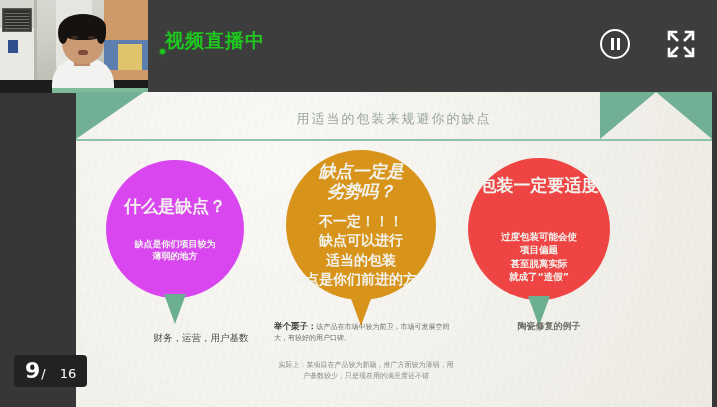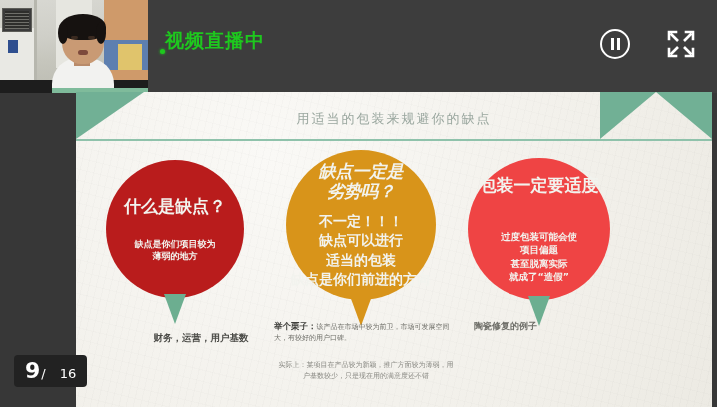--- a/index.html
+++ b/index.html
@@ -65,41 +65,41 @@
      font-size:13px;color:#9aa79f;letter-spacing:2px;font-family:"DejaVu Sans",sans-serif;}
 
   .bubbles{position:absolute;left:0;right:0;top:58px;height:200px;}
   .bub{position:absolute;border-radius:50%;display:flex;flex-direction:column;
      align-items:center;justify-content:center;text-align:center;color:#f2f3ee;}
   .bub .tail{position:absolute;left:50%;transform:translateX(-50%);width:0;height:0;
      border-left:11px solid transparent;border-right:11px solid transparent;}
   .bub h3{margin:0;font-weight:bold;line-height:1.18;font-family:"DejaVu Sans",sans-serif;}
   .bub p{margin:0;line-height:1.38;font-weight:bold;font-family:"DejaVu Sans",sans-serif;}
 
-  .bub-1{left:30px;top:10px;width:138px;height:138px;background:#b91c1c;}
+  .bub-1{left:30px;top:10px;width:138px;height:138px;background:#d946ef;}
   .bub-1 .tail{bottom:-26px;border-top:30px solid #6cae90;}
   .bub-1 h3{font-size:17px;margin-bottom:22px;}
   .bub-1 p{font-size:9px;}
 
   .bub-2{left:210px;top:0px;width:150px;height:150px;background:#d8941a;}
   .bub-2 .tail{bottom:-26px;border-top:30px solid #d8941a;}
   .bub-2 h3{font-size:17px;margin-bottom:11px;font-style:italic;}
   .bub-2 p{font-size:14px;}
 
   .bub-3{left:392px;top:8px;width:142px;height:142px;background:#ef4444;gap:19px;}
   .bub-3 .tail{bottom:-26px;border-top:30px solid #6cae90;}
   .bub-3 h3{font-size:17px;margin-bottom:16px;}
   .bub-3 p{font-size:9.5px;}
 
   .cap-1{position:absolute;left:40px;top:240px;width:170px;text-align:center;
-     font-size:9.5px;font-weight:bold;color:#4b4b47;font-family:"DejaVu Sans",sans-serif;}
+     font-size:9.5px;font-weight:normal;color:#4b4b47;font-family:"DejaVu Sans",sans-serif;}
   .cap-2{position:absolute;left:198px;top:228px;width:182px;
      font-size:7px;color:#6f6f69;line-height:1.5;font-family:"DejaVu Sans",sans-serif;}
   .cap-2 b{color:#3e3e3a;font-size:8.5px;}
-  .cap-3{position:absolute;left:398px;top:228px;width:150px;
+  .cap-3{position:absolute;left:398px;top:228px;width:150px;text-align:center;
      font-size:9px;font-weight:bold;color:#6f6f69;font-family:"DejaVu Sans",sans-serif;}
   .cap-4{position:absolute;left:200px;top:268px;width:180px;text-align:center;
      font-size:7px;color:#8a8a84;line-height:1.55;font-family:"DejaVu Sans",sans-serif;}
 
   
   .pager{position:absolute;left:14px;top:355px;background:#222222;border-radius:4px;
      padding:3px 11px 4px 11px;color:#ffffff;display:flex;align-items:baseline;}
   .pg-cur{font-size:22px;font-weight:bold;font-family:"DejaVu Sans",sans-serif;}
   .pg-sep{font-size:13px;margin:0 0 0 1px;font-family:"DejaVu Sans",sans-serif;}
   .pg-tot{font-size:13px;font-family:"DejaVu Sans",sans-serif;margin-left:14px;}

